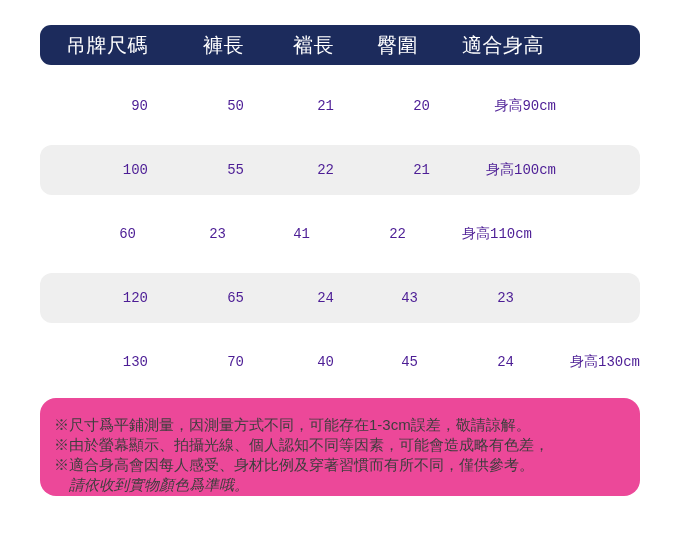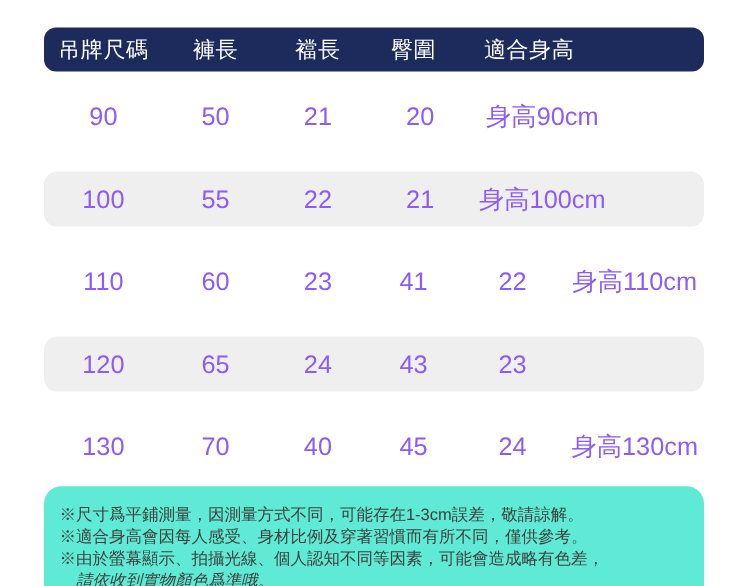--- a/index.html
+++ b/index.html
@@ -26,42 +26,43 @@
     font-size: 20px;
     letter-spacing: 0.5px;
   }
   
   .c0 { width: 18%; }
   .c1 { width: 16%; }
   .c2 { width: 15%; }
   .c3 { width: 14%; }
   .c4 { width: 16%; }
   .c5 { width: 21%; }
-  .cell { text-align: center; }
+  .cell { text-align: right; }
   
   .rows { margin-top: 9px; }
   .row {
     height: 64px;
     display: flex;
     align-items: center;
-    font-size: 23px;
-    color: #8b5cf6;
+    font-size: 14px;
+    color: #4c1d95;
+    font-family: Liberation Mono, monospace;
   }
   .row.striped {
     height: 50px;
-    margin: 18px 0;
+    margin: 7px 0;
     background: #efefef;
     border-radius: 12px;
   }
   
   .notes {
     margin-top: 4px;
-    background: #5eead4;
+    background: #ec4899;
     border-radius: 16px;
-    padding: 17px 14px 34px 14px;
+    padding: 17px 14px 1px 14px;
     color: #3e3e3e;
     font-size: 15px;
     line-height: 20px;
   }
   .note-line { white-space: nowrap; }
   .note-line.continuation { padding-left: 1em; font-style: italic; }
 </style>
 </head>
 <body>
 
@@ -87,21 +88,20 @@
 
     <div class="row striped">
       <div class="cell c0">100</div>
       <div class="cell c1">55</div>
       <div class="cell c2">22</div>
       <div class="cell c4">21</div>
       <div class="cell c5">身高100cm</div>
     </div>
 
     <div class="row">
-      <div class="cell c0">110</div>
       <div class="cell c1">60</div>
       <div class="cell c2">23</div>
       <div class="cell c3">41</div>
       <div class="cell c4">22</div>
       <div class="cell c5">身高110cm</div>
     </div>
 
     <div class="row striped">
       <div class="cell c0">120</div>
       <div class="cell c1">65</div>
@@ -116,18 +116,18 @@
       <div class="cell c2">40</div>
       <div class="cell c3">45</div>
       <div class="cell c4">24</div>
       <div class="cell c5">身高130cm</div>
     </div>
 
   </div>
 
   <div class="notes">
     <div class="note-line">※尺寸爲平鋪測量，因測量方式不同，可能存在1-3cm誤差，敬請諒解。</div>
+    <div class="note-line">※由於螢幕顯示、拍攝光線、個人認知不同等因素，可能會造成略有色差，</div>
     <div class="note-line">※適合身高會因每人感受、身材比例及穿著習慣而有所不同，僅供參考。</div>
-    <div class="note-line">※由於螢幕顯示、拍攝光線、個人認知不同等因素，可能會造成略有色差，</div>
     <div class="note-line continuation">請依收到實物顏色爲準哦。</div>
   </div>
 
 </div>
 
 </body></html>

